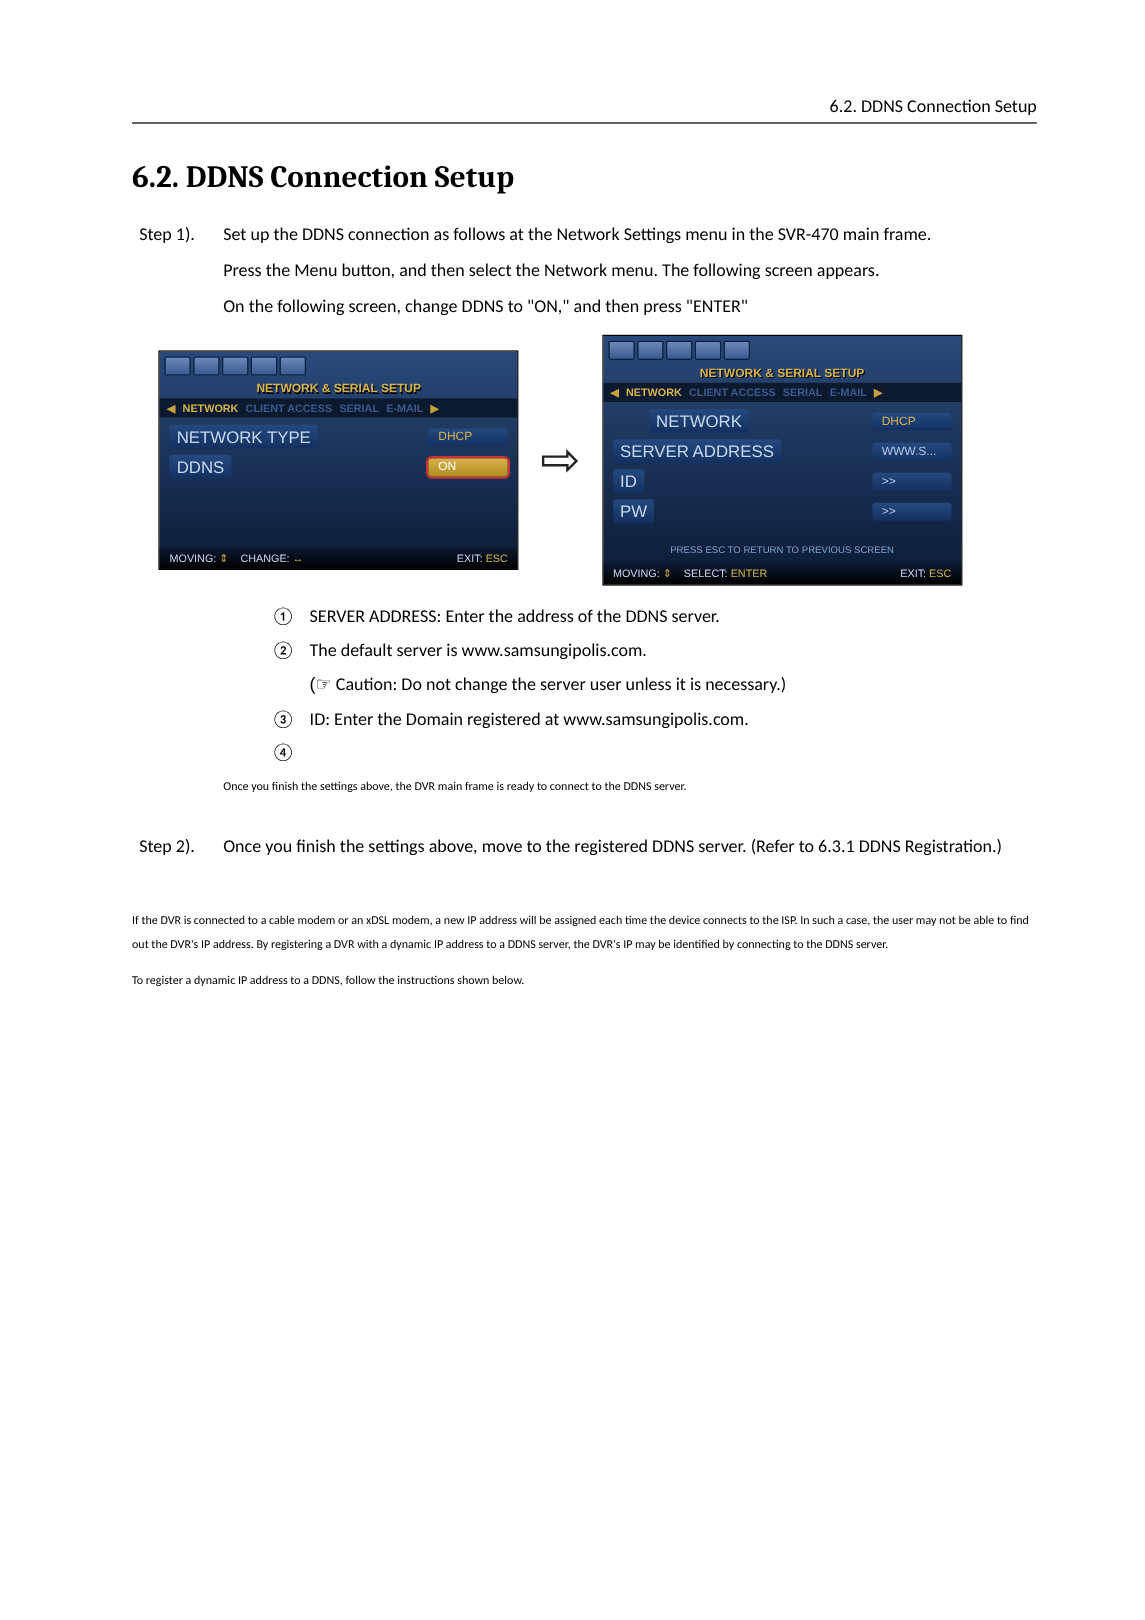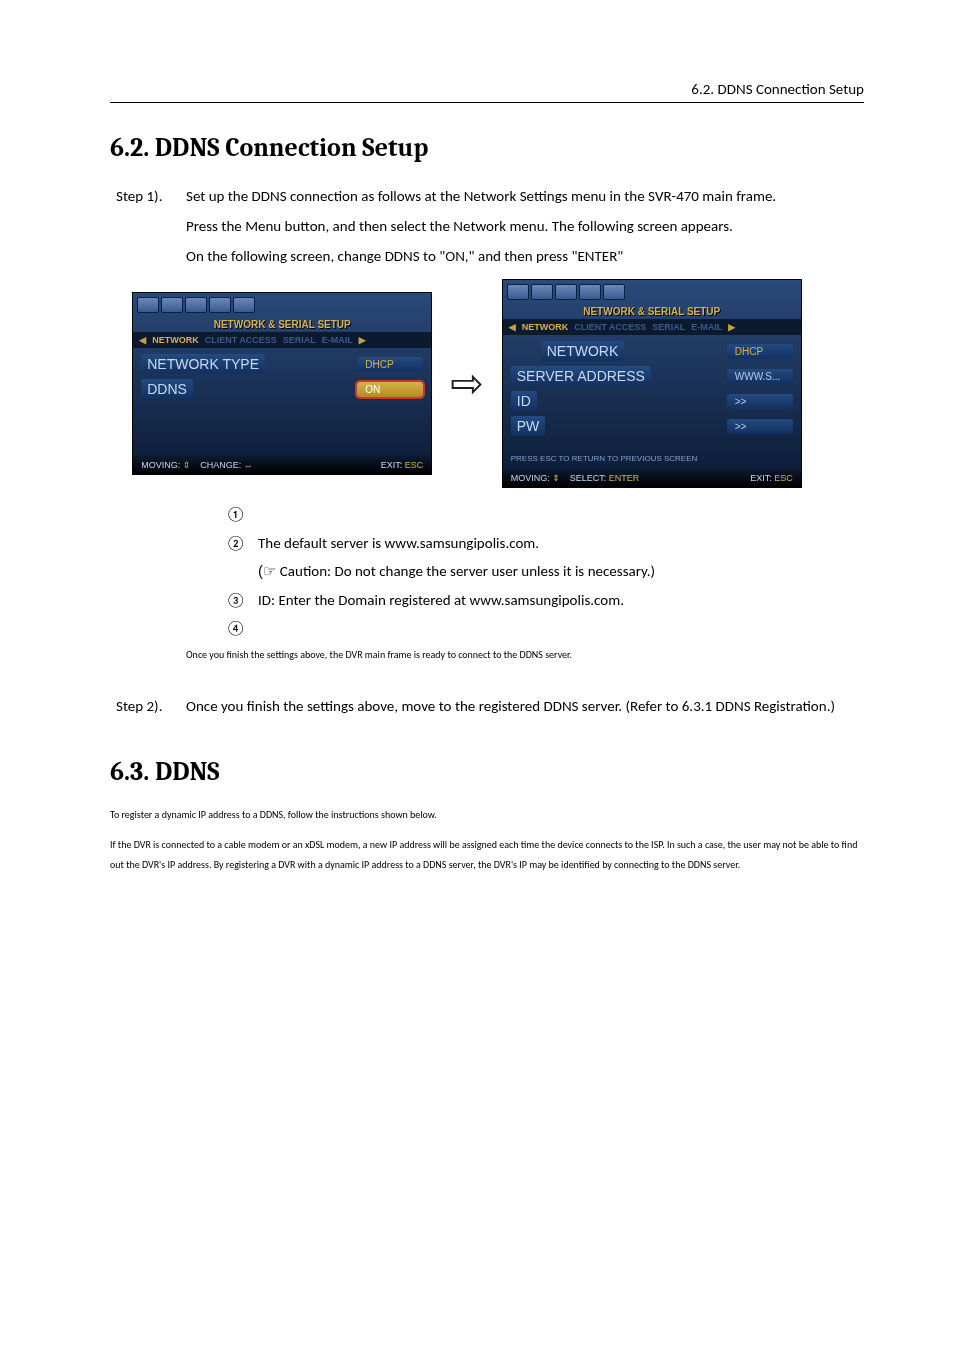--- a/index.html
+++ b/index.html
@@ -17,21 +17,21 @@
   .dvr-tabs{display:flex;gap:6px;background:#0c1a30;padding:3px 6px;font-size:9px}
   .dvr-tabs span{color:#3a5a90;font-weight:bold}
   .dvr-tabs span.on{color:#d7b24a}
   .dvr-tabs .arrow{color:#c7a040}
   .dvr-body{padding:6px 8px;min-height:96px;position:relative}
   .row{display:flex;align-items:center;justify-content:space-between;margin-bottom:5px}
   .lbl{background:linear-gradient(#244a80,#123060);border-radius:3px;padding:2px 6px;font-size:14px;color:#c8d8f0;font-weight:normal}
   .val{background:linear-gradient(#244a80,#123060);border-radius:3px;padding:2px 8px;font-size:10px;color:#b8c8e8;min-width:50px;}
   .val.dhcp{color:#d7b24a}
   .val.circled{box-shadow:0 0 0 2px #c33;background:linear-gradient(#d7b24a,#b08c20);color:#fff}
-  .note{font-size:8px;color:#7fa0d0;margin-top:18px}
+  .note{text-align:center;font-size:8px;color:#7fa0d0;margin-top:18px}
   .dvr-foot{display:flex;gap:10px;padding:4px 8px;font-size:9px;background:linear-gradient(#0c1a30,#000);color:#c8d8f0}
   .dvr-foot span{white-space:nowrap}
   .dvr-foot .k{color:#d7b24a}
   .bigarrow{font-size:40px;color:#222}
   .enum{margin-left:40px;font-size:15px;line-height:1.9}
   .enum .li{display:flex;gap:14px;align-items:flex-start}
   .enum .num{width:18px;text-align:center}
   .enum .sub{margin-left:32px;font-size:15px}
   .ptr{font-family:"Segoe UI Symbol",sans-serif}
   .para{font-size:10px;line-height:2;margin:2px 0 10px 0}
@@ -138,20 +138,21 @@
       </div>
     </div>
   </div>
 
   <div class="step">
     <div class="step-label"></div>
     <div class="step-body">
       <div class="enum">
         <div class="li">
           <span class="num">①</span>
+          <span>SERVER ADDRESS: Enter the address of the DDNS server.</span>
         </div>
         <div class="li">
           <span class="num">②</span>
           <span>The default server is www.samsungipolis.com.</span>
         </div>
         <div class="sub">
           <span class="ptr">(☞</span><span> Caution: Do not change the server user unless it is necessary.)</span>
         </div>
         <div class="li">
           <span class="num">③</span>
@@ -164,18 +165,17 @@
       <div class="para">Once you finish the settings above, the DVR main frame is ready to connect to the DDNS server.</div>
     </div>
   </div>
 
   <div class="step" style="margin-top:16px">
     <div class="step-label">Step 2).</div>
     <div class="step-body para2">Once you finish the settings above, move to the registered DDNS server. (Refer to 6.3.1 DDNS Registration.)</div>
   </div>
 
   <div class="sec63">
-    <h2>6.3. DDNS</h2>
+    <div class="para">If the DVR is connected to a cable modem or an xDSL modem, a new IP address will be assigned each time the device connects to the ISP. In such a case, the user may not be able to find out the DVR's IP address. By registering a DVR with a dynamic IP address to a DDNS server, the DVR's IP may be identified by connecting to the DDNS server.</div>
     <div class="para">To register a dynamic IP address to a DDNS, follow the instructions shown below.</div>
-    <div class="para">If the DVR is connected to a cable modem or an xDSL modem, a new IP address will be assigned each time the device connects to the ISP. In such a case, the user may not be able to find out the DVR's IP address. By registering a DVR with a dynamic IP address to a DDNS server, the DVR's IP may be identified by connecting to the DDNS server.</div>
   </div>
 
 </div>
 
 </body></html>

